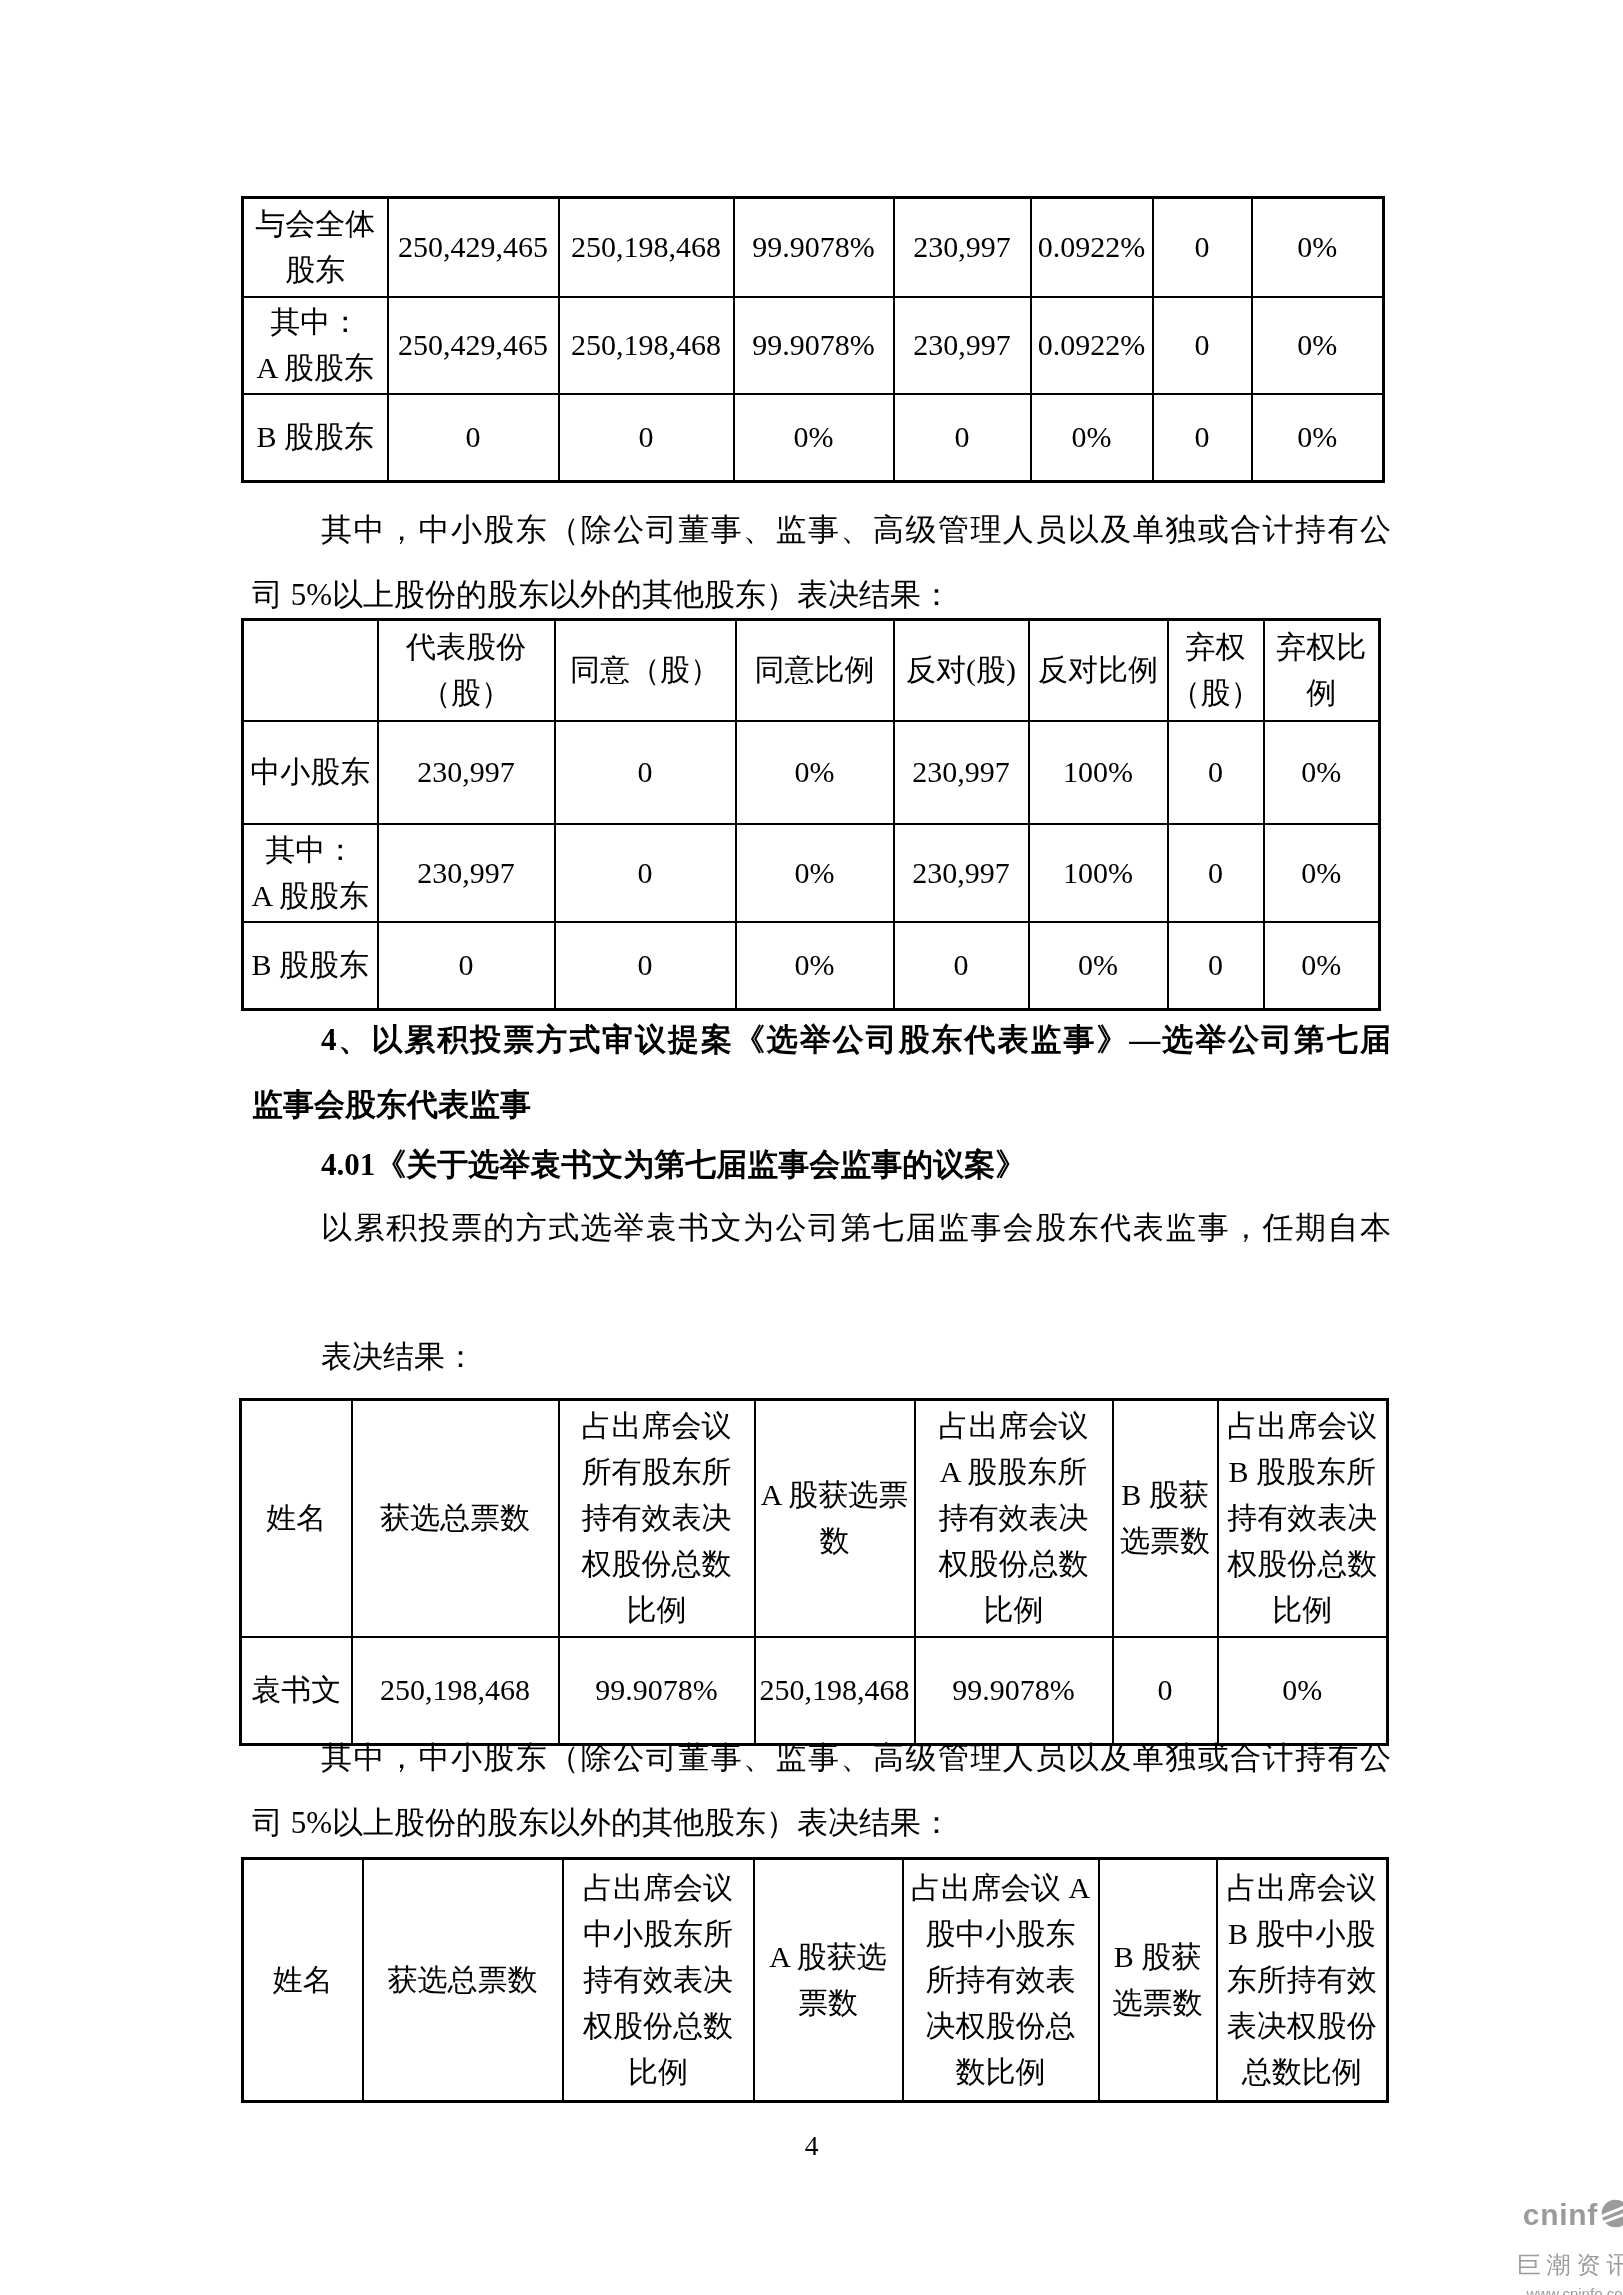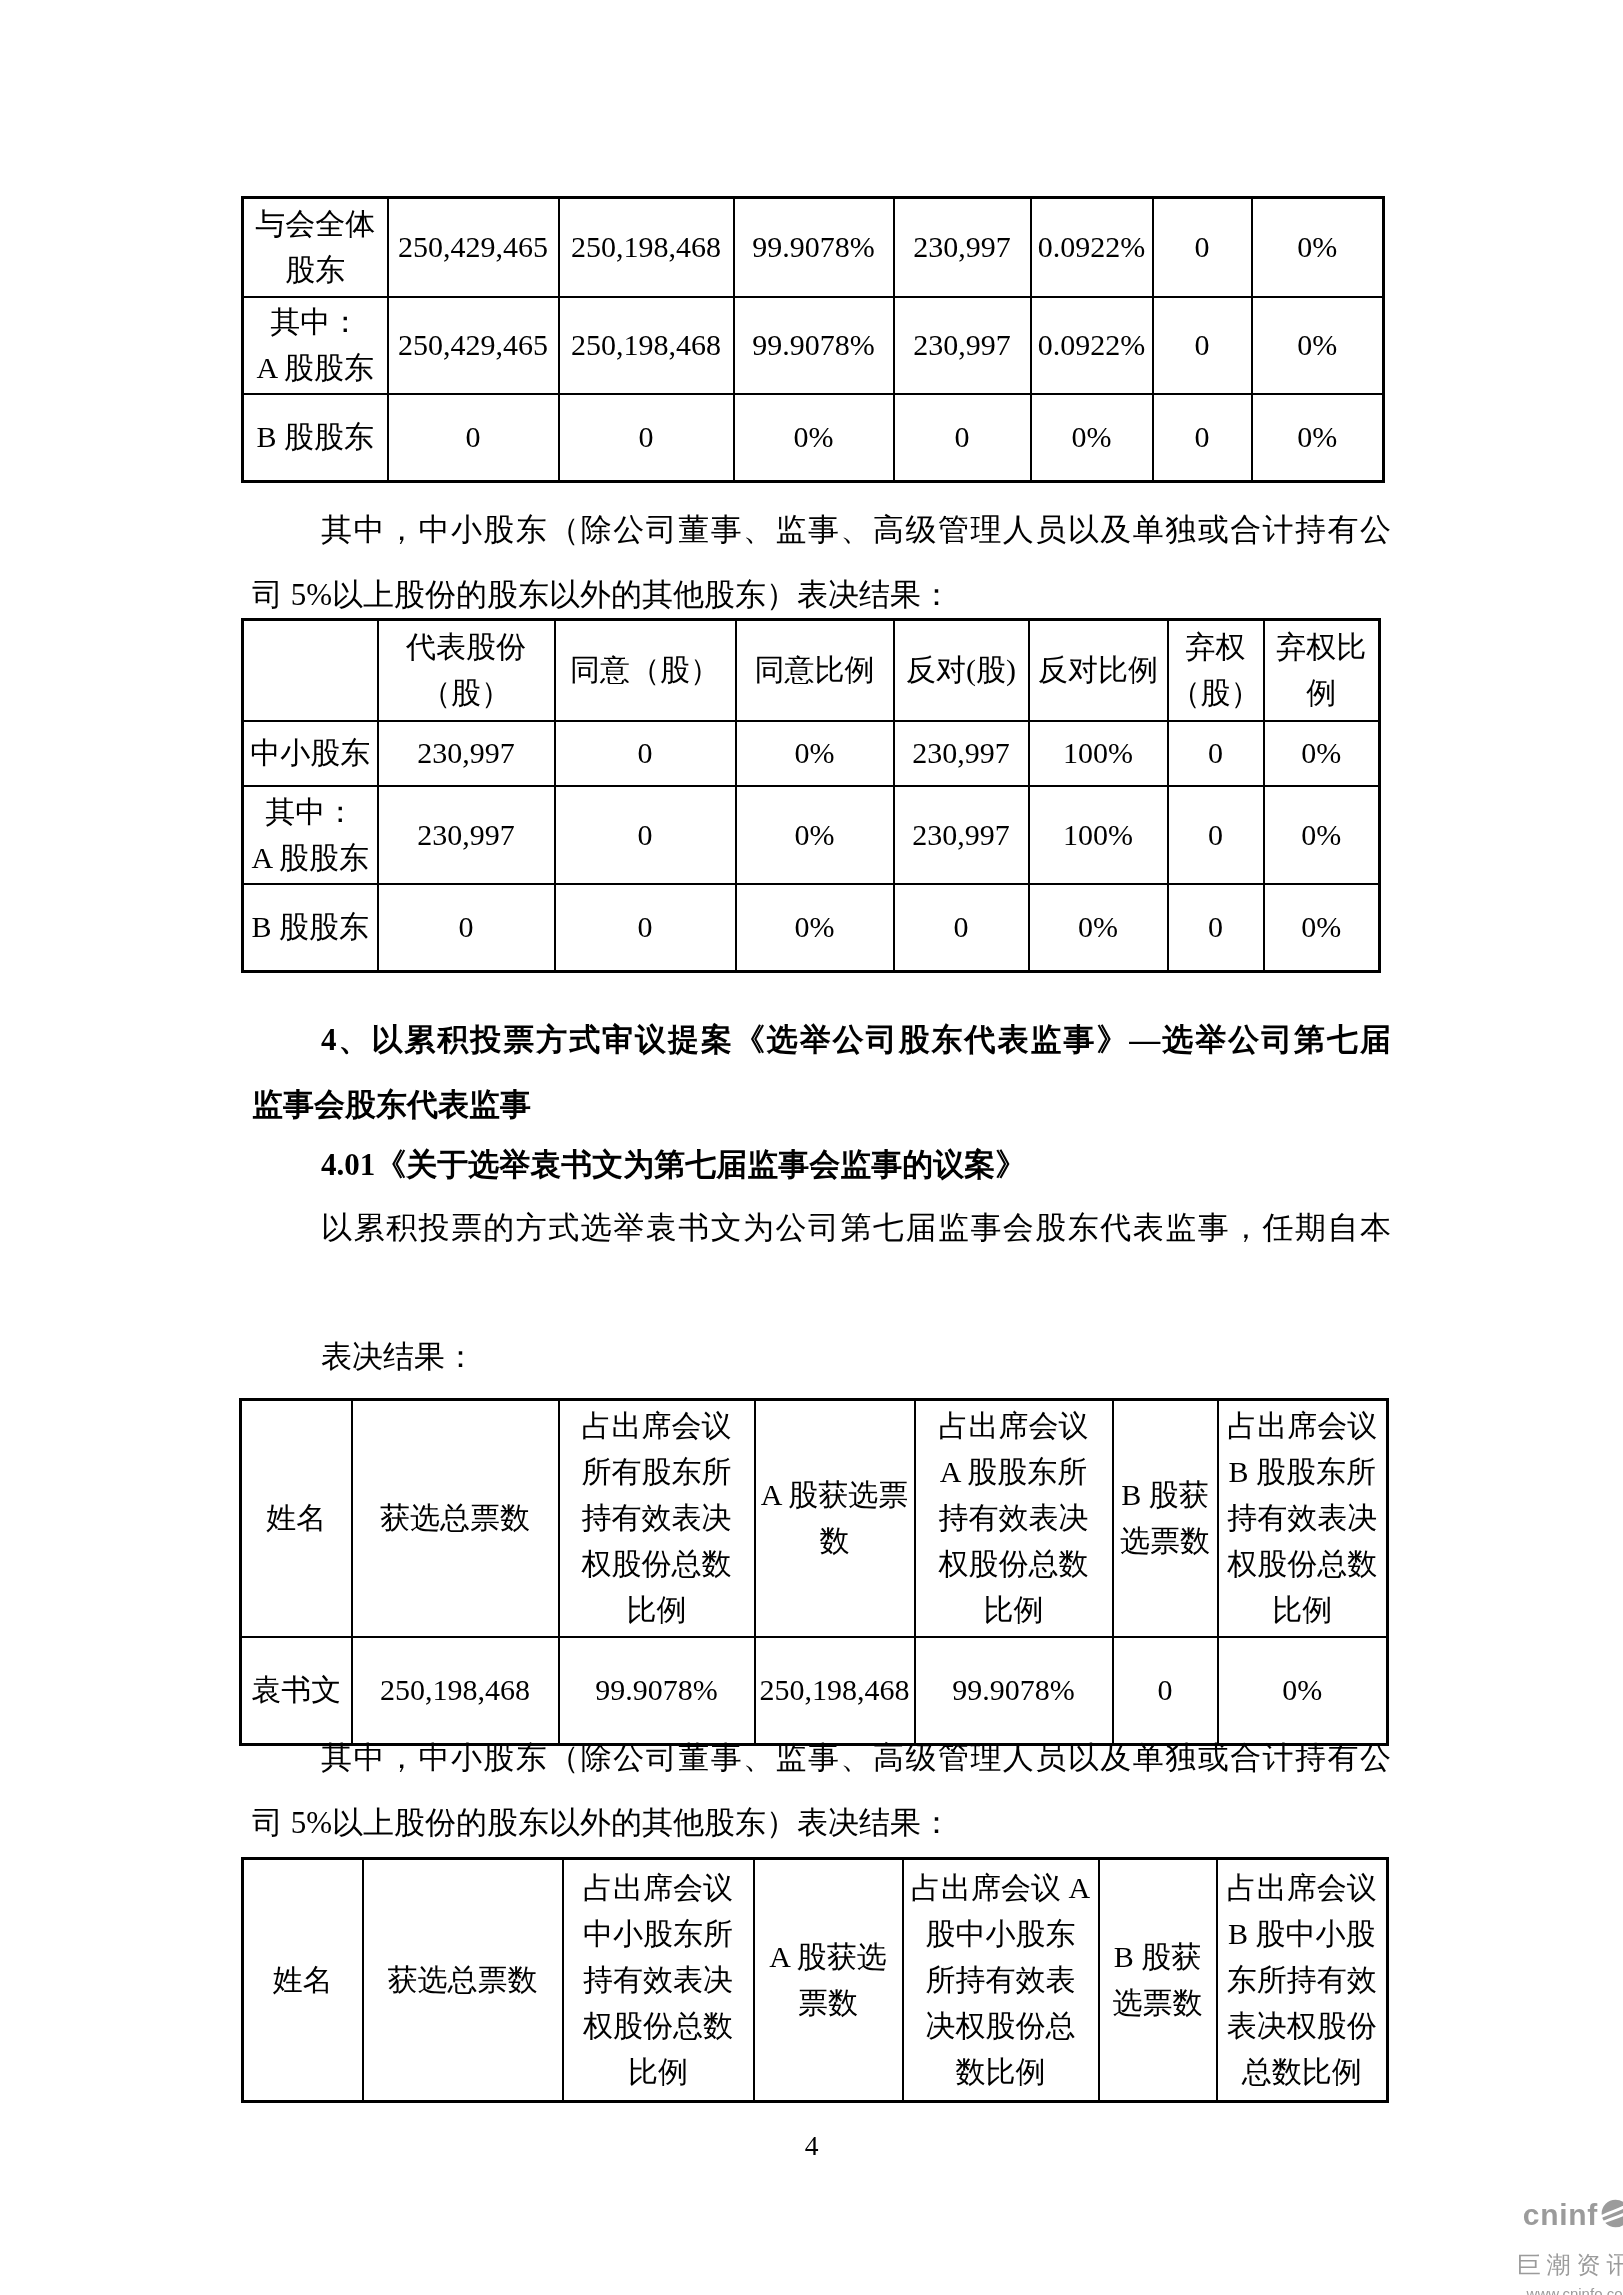--- a/index.html
+++ b/index.html
@@ -99,21 +99,21 @@
 （股）</td>
       <td>同意（股）</td>
       <td>同意比例</td>
       <td>反对(股)</td>
       <td>反对比例</td>
       <td>弃权
 （股）</td>
       <td>弃权比
 例</td>
     </tr>
-    <tr style="height:65px">
+    <tr style="height:103px">
       <td class="lab">中小股东</td>
       <td>230,997</td>
       <td>0</td>
       <td>0%</td>
       <td>230,997</td>
       <td>100%</td>
       <td>0</td>
       <td>0%</td>
     </tr>
     <tr style="height:98px">

